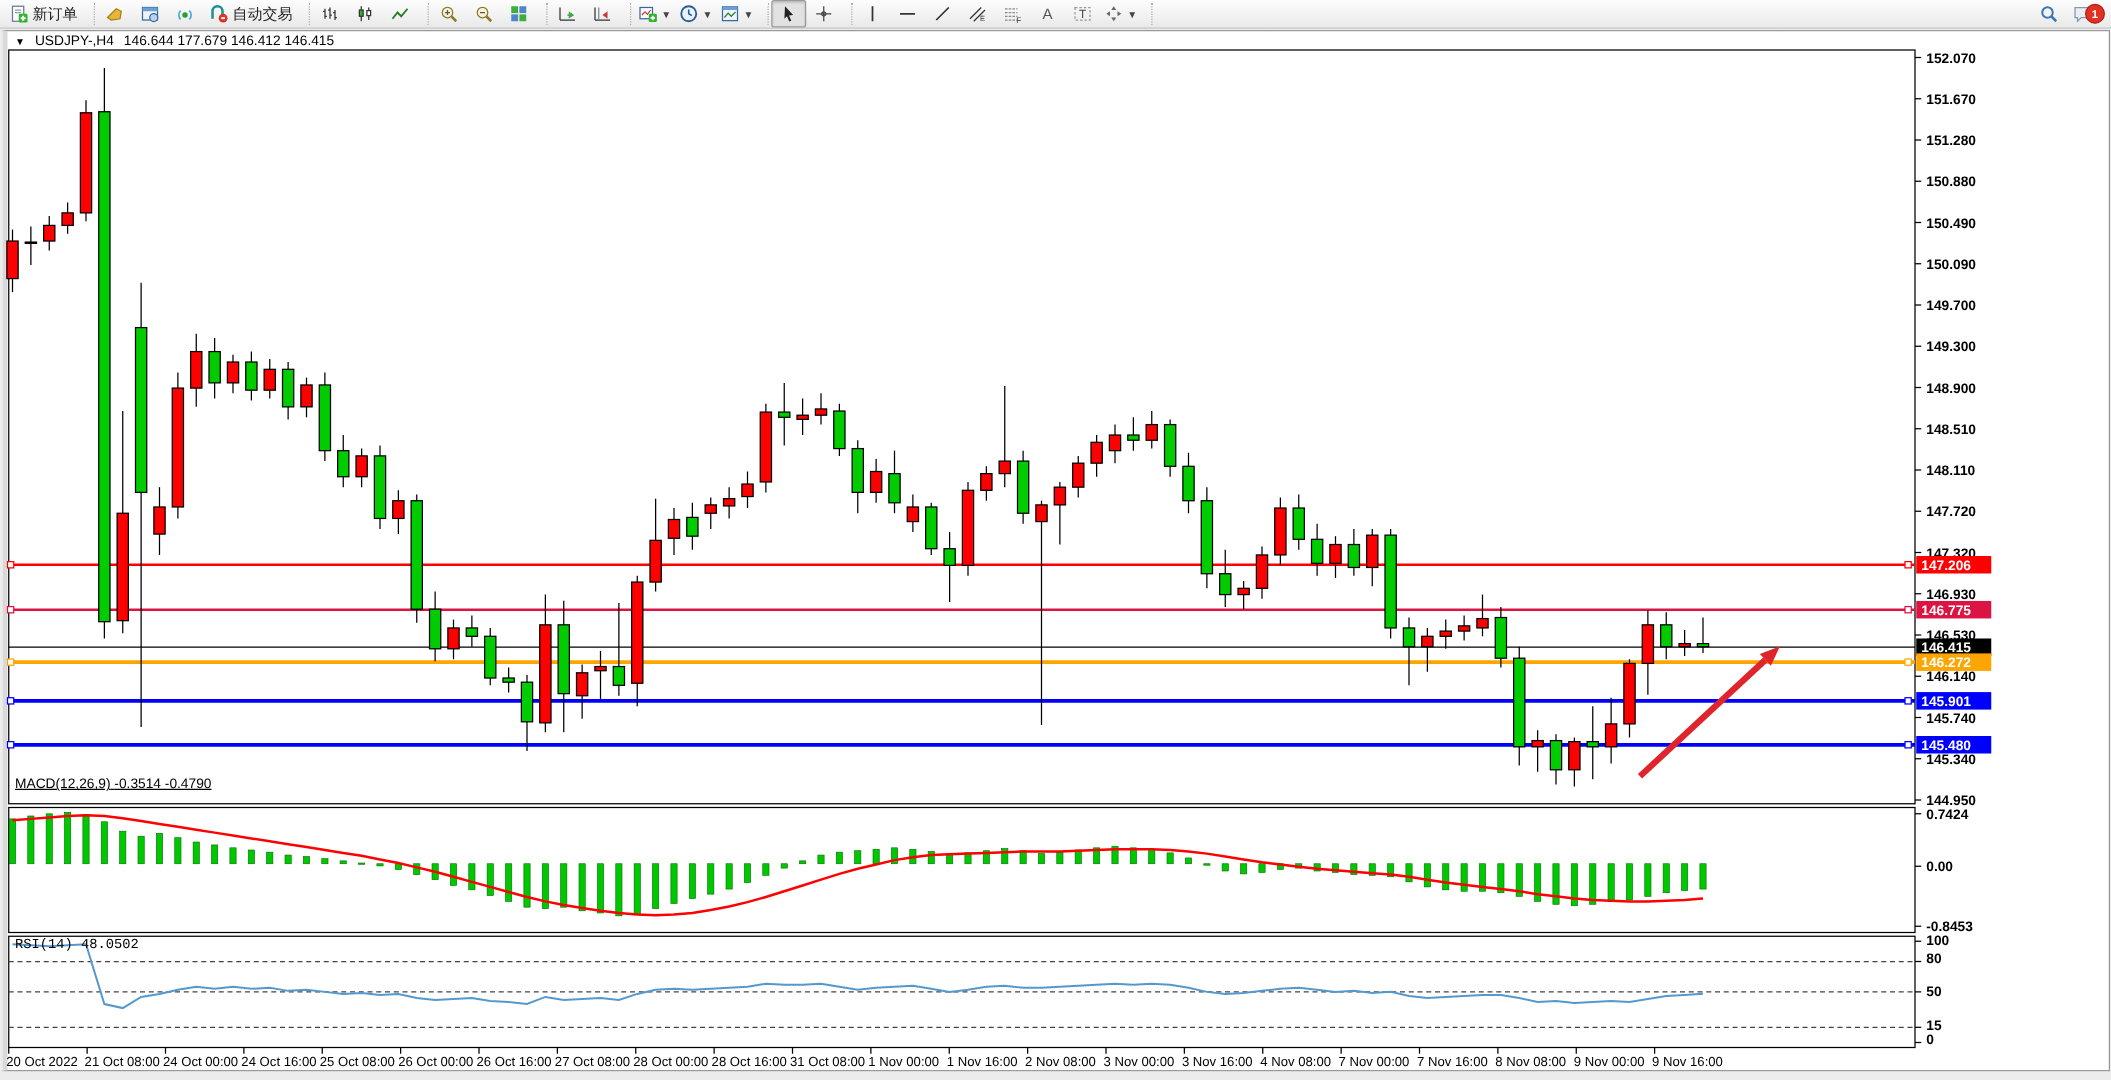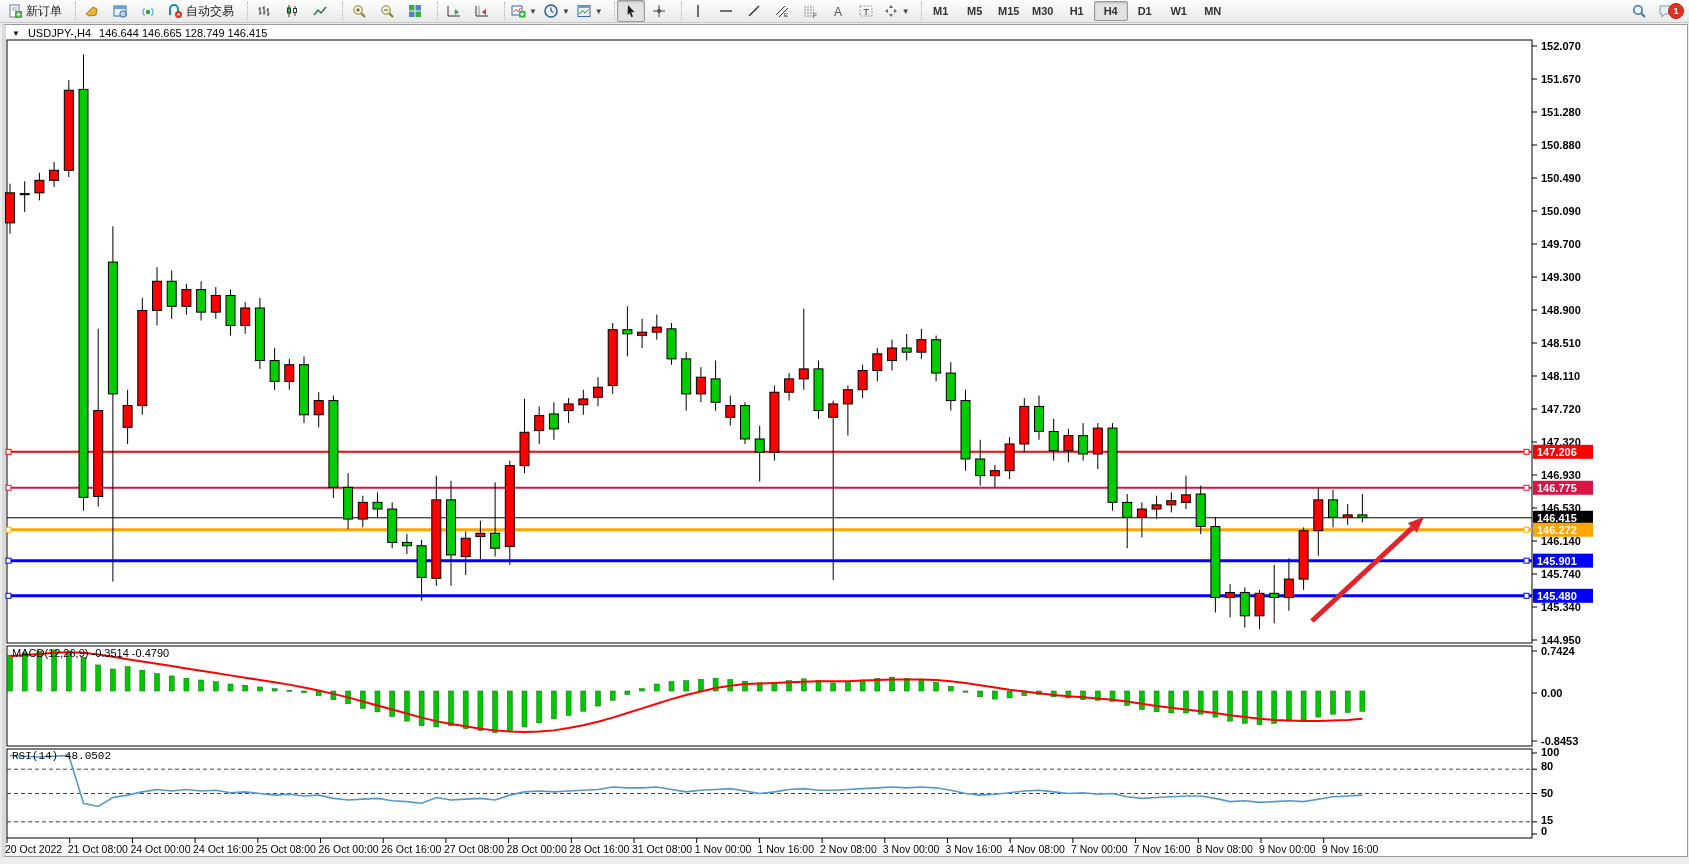--- a/index.html
+++ b/index.html
@@ -204,55 +204,44 @@
           <text x="5.2" y="11.5" font-size="9.5" fill="#444">T</text>
         </svg>
     </div>
     <div class="tbtn">
       <svg width="16" height="16">
           <path d="M8 2 l2 3 h-4 Z M8 14 l-2 -3 h4 Z M2 8 l3 -2 v4 Z M14 8 l-3 2 v-4 Z" fill="#666"></path>
         </svg>
       <span class="caret">▼</span>
     </div>
     <div class="tsep"></div>
-    <div id="tf-group" style="display:flex;align-items:center;">
-        <div class="tbtn tf">M1</div>
-        <div class="tbtn tf">M5</div>
-        <div class="tbtn tf">M15</div>
-        <div class="tbtn tf">M30</div>
-        <div class="tbtn tf">H1</div>
-        <div class="tbtn tf active">H4</div>
-        <div class="tbtn tf">D1</div>
-        <div class="tbtn tf">W1</div>
-        <div class="tbtn tf">MN</div>
-      </div>
     <div class="spacer"></div>
     <div class="tbtn">
       <svg width="16" height="16">
           <circle cx="7" cy="7" r="4.2" fill="none" stroke="#3a78b5" stroke-width="1.6"></circle>
           <line x1="10.2" y1="10.2" x2="14" y2="14" stroke="#3a78b5" stroke-width="2"></line>
         </svg>
     </div>
     <div class="tbtn chatwrap" style="margin-right:6px;">
       <svg width="18" height="16">
           <path d="M2 3 h12 v8 h-7 l-3 3 v-3 h-2 Z" fill="#e9eef5" stroke="#8a97a8"></path>
         </svg>
       <div class="badge">1</div>
     </div>
   </div>
 
   <div class="chart-window"></div>
 
   <div class="chart-title">
     <span class="tri">▼</span>
     <span>USDJPY-,H4</span>
-    <span>146.644 146.665 128.749 146.415</span>
+    <span>146.644 177.679 146.412 146.415</span>
   </div>
 
-  <div class="panel-label" style="left:12px;top:647px;">
+  <div class="panel-label" style="left:12px;top:621px;text-decoration:underline;">
     <span>MACD(12,26,9)</span>
     <span>-0.3514 -0.4790</span>
   </div>
   <div class="panel-label" style="left:12px;top:750px;font-family:Liberation Mono, monospace;">
     <span>RSI(14)</span>
     <span>48.0502</span>
   </div>
 
   <svg id="chart-svg" width="1689" height="864">
       <rect x="7" y="40" width="1525" height="603" fill="#fff" stroke="#000" stroke-width="1"></rect>

